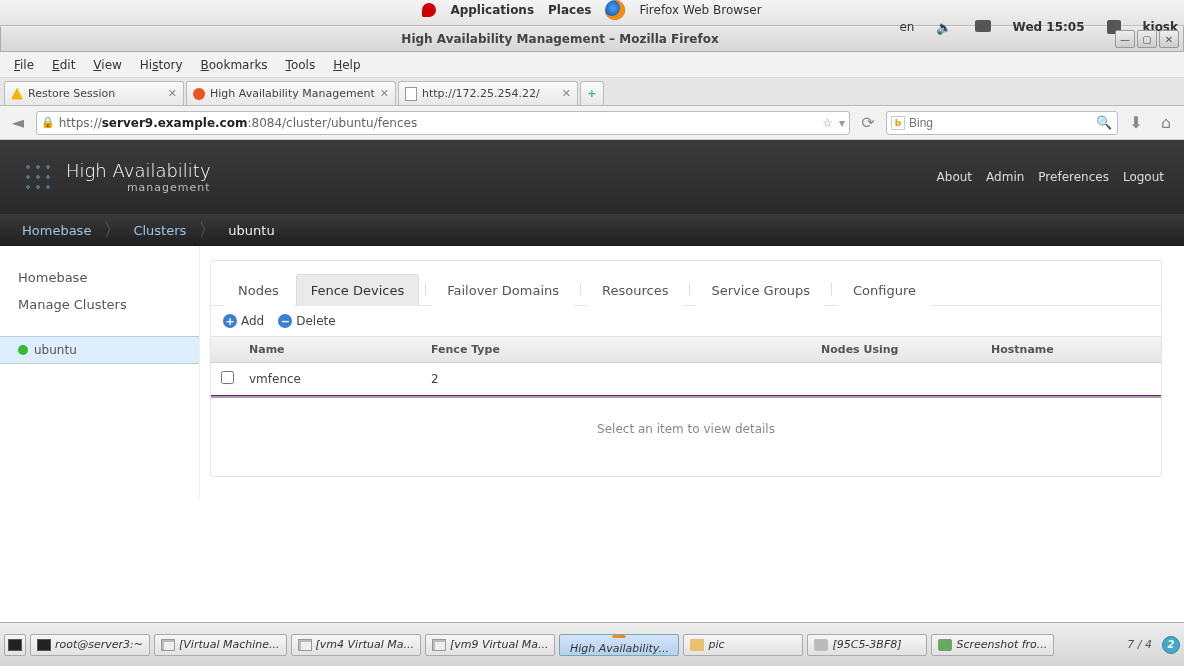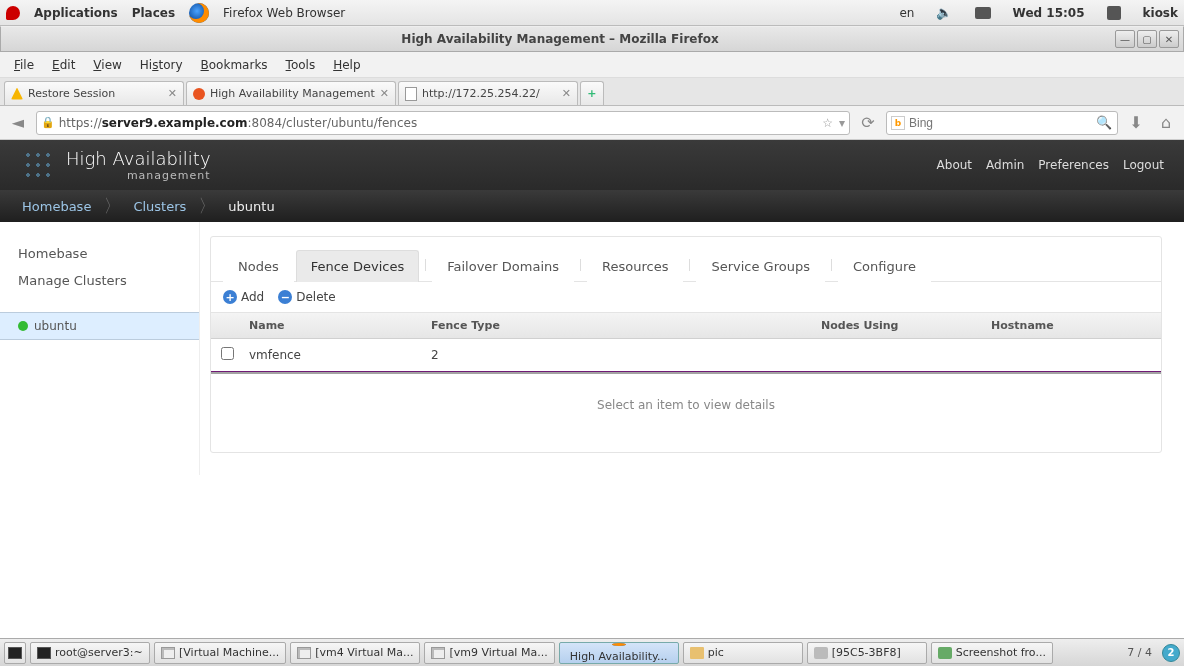--- a/index.html
+++ b/index.html
@@ -1,21 +1,21 @@
 <!DOCTYPE html>
 <html><head>
 <meta charset="utf-8">
 <style>
 * { box-sizing: border-box; margin: 0; padding: 0; }
 body { font-family: "DejaVu Sans", "Liberation Sans", sans-serif; font-size: 12px; background: #fff; width: 1184px; height: 666px; overflow: hidden; color: #333; }
 
 
-.gnome-panel { height: 26px; background: linear-gradient(#f4f4f4, #e4e4e4); border-bottom: 1px solid #bbb; display: flex; align-items: center; padding: 0 6px; font-size: 12px; color: #333; }
+.gnome-panel { height: 26px; background: linear-gradient(#f4f4f4, #e4e4e4); border-bottom: 1px solid #bbb; display: flex; align-items: center; padding: 0 6px; font-size: 12px; color: #333; flex-direction: column; }
 .gnome-panel .left { display: flex; align-items: center; gap: 14px; }
-.gnome-panel .right { margin-left: auto; display: flex; align-items: center; gap: 22px; }
+.gnome-panel .right { margin-left: auto; display: flex; gap: 22px; }
 .gnome-panel .menu-item { font-weight: bold; cursor: pointer; }
 .redhat-icon { width:14px; height:14px; background:#c00; border-radius:50% 50% 50% 10%; display:inline-block; }
 .firefox-icon-small { width:20px; height:20px; border-radius:50%; background: radial-gradient(circle at 40% 40%, #4aa3ff 0%, #1a5fb4 50%); box-shadow: inset -3px -2px 0 2px #ff8c00; display:inline-block; }
 .kbd-icon { width:16px; height:12px; background:#555; border-radius:2px; display:inline-block; position:relative; }
 .sound-icon::before { content:"🔈"; font-size:13px; }
 .panel-clock { font-weight:bold; }
 .user-icon { width:14px; height:14px; background:#555; border-radius:2px; display:inline-block; }
 
 
 .window-titlebar { height: 26px; background: linear-gradient(#e8e8e8,#d6d6d6); border: 1px solid #aaa; border-top: 1px solid #eee; display:flex; align-items:center; padding:0 4px; }
@@ -47,21 +47,21 @@
 .urlbar .right-icons { margin-left:auto; display:flex; gap:6px; color:#999; }
 .searchbar { width:232px; height:24px; border:1px solid #bbb; border-radius:3px; background:#fff; display:flex; align-items:center; padding:0 4px; gap:4px; }
 .bing-icon { width:14px; height:14px; background:#fff; border:1px solid #ccc; display:inline-flex; align-items:center; justify-content:center; color:#f90; font-size:9px; font-weight:bold; }
 .searchbar input { border:none; flex:1; font-size:12px; outline:none; color:#888; }
 .magnify-icon { color:#666; font-size:13px; }
 
 
 .page { background:#fff; height: calc(666px - 26px - 26px - 26px - 28px - 34px - 28px); overflow:auto; }
 
 
-.app-header { height:50px; background: linear-gradient(#3a3a3a,#2a2a2a); color:#e0e0e0; display:flex; align-items:center; padding:16px 20px; }
+.app-header { height:74px; background: linear-gradient(#3a3a3a,#2a2a2a); color:#e0e0e0; display:flex; align-items:center; padding:16px 20px; }
 .app-logo { display:flex; align-items:center; gap:10px; }
 .logo-hex { width:36px; height:36px; border-radius:4px; background: radial-gradient(circle, #5a8fb0 2px, transparent 2px); background-size: 10px 10px; background-position: 3px 3px; opacity:0.7; }
 .app-header .title-block { display:flex; flex-direction:column; }
 .app-header .title-block .t1 { font-size:18px; color:#fff; font-weight:300; }
 .app-header .title-block .t2 { font-size:11px; color:#bbb; text-align:right; letter-spacing:1px; }
 .app-header .links { margin-left:auto; display:flex; gap:14px; font-size:12px; }
 .app-header .links span { color:#ddd; cursor:pointer; }
 
 
 .breadcrumb-bar { height:32px; background: linear-gradient(#3a3a3a,#1f1f1f); display:flex; align-items:center; padding:0 10px; font-size:13px; }
@@ -96,21 +96,21 @@
 .col-name { width:182px; }
 .col-type { width:390px; }
 .col-nodes { width:170px; }
 .col-host { flex:1; }
 .trow { display:flex; padding:8px 10px; border-bottom:1px solid #701a75; font-size:12px; color:#444; align-items:center; }
 .trow .col-chk input { cursor:pointer; }
 
 .details-empty { text-align:center; color:#888; padding: 24px 0 40px; font-size:12px; border-top: 2px solid #a3a3a3; }
 
 
-.taskbar { position:fixed; left:0; right:0; bottom:0; height:28px; background: linear-gradient(#eee,#d6d6d6); border-top:1px solid #aaa; display:flex; align-items:center; padding:0 4px; gap:4px; font-size:11px; }
+.taskbar { position:fixed; left:0; right:0; bottom:0; height:44px; background: linear-gradient(#eee,#d6d6d6); border-top:1px solid #aaa; display:flex; align-items:center; padding:0 4px; gap:4px; font-size:11px;font-style:italic; }
 .task { height:22px; border:1px solid #aaa; border-radius:2px; background: linear-gradient(#f6f6f6,#e2e2e2); display:flex; align-items:center; padding:0 6px; gap:4px; min-width:120px; max-width:140px; overflow:hidden; white-space:nowrap; cursor:pointer; color:#333; }
 .task.active { background: linear-gradient(#d4e4f8,#b6d0ee); border-color:#7aa;flex-direction:column; }
 .task-icon-term { width:14px; height:12px; background:#222; border:1px solid #555; display:inline-block; }
 .task-icon-vm { width:14px; height:12px; background:#eee; border:1px solid #999; display:inline-block; box-shadow: inset 2px 2px 0 #bbb; }
 .task-icon-folder { width:14px; height:12px; background:#e8c070; border-radius:1px; display:inline-block; }
 .task-icon-disk { width:14px; height:12px; background:#bbb; border-radius:2px; display:inline-block; }
 .task-icon-shot { width:14px; height:12px; background:#6a6; border-radius:2px; display:inline-block; }
 .taskbar .right { margin-left:auto; display:flex; align-items:center; gap:6px; }
 .ws-ind { font-size:11px; color:#555; padding:0 4px; }
 .blue-circ { width:18px; height:18px; border-radius:50%; background:#4ac; border:1px solid #389; display:inline-flex; align-items:center; justify-content:center; color:#fff; font-size:10px; font-weight:bold; }

